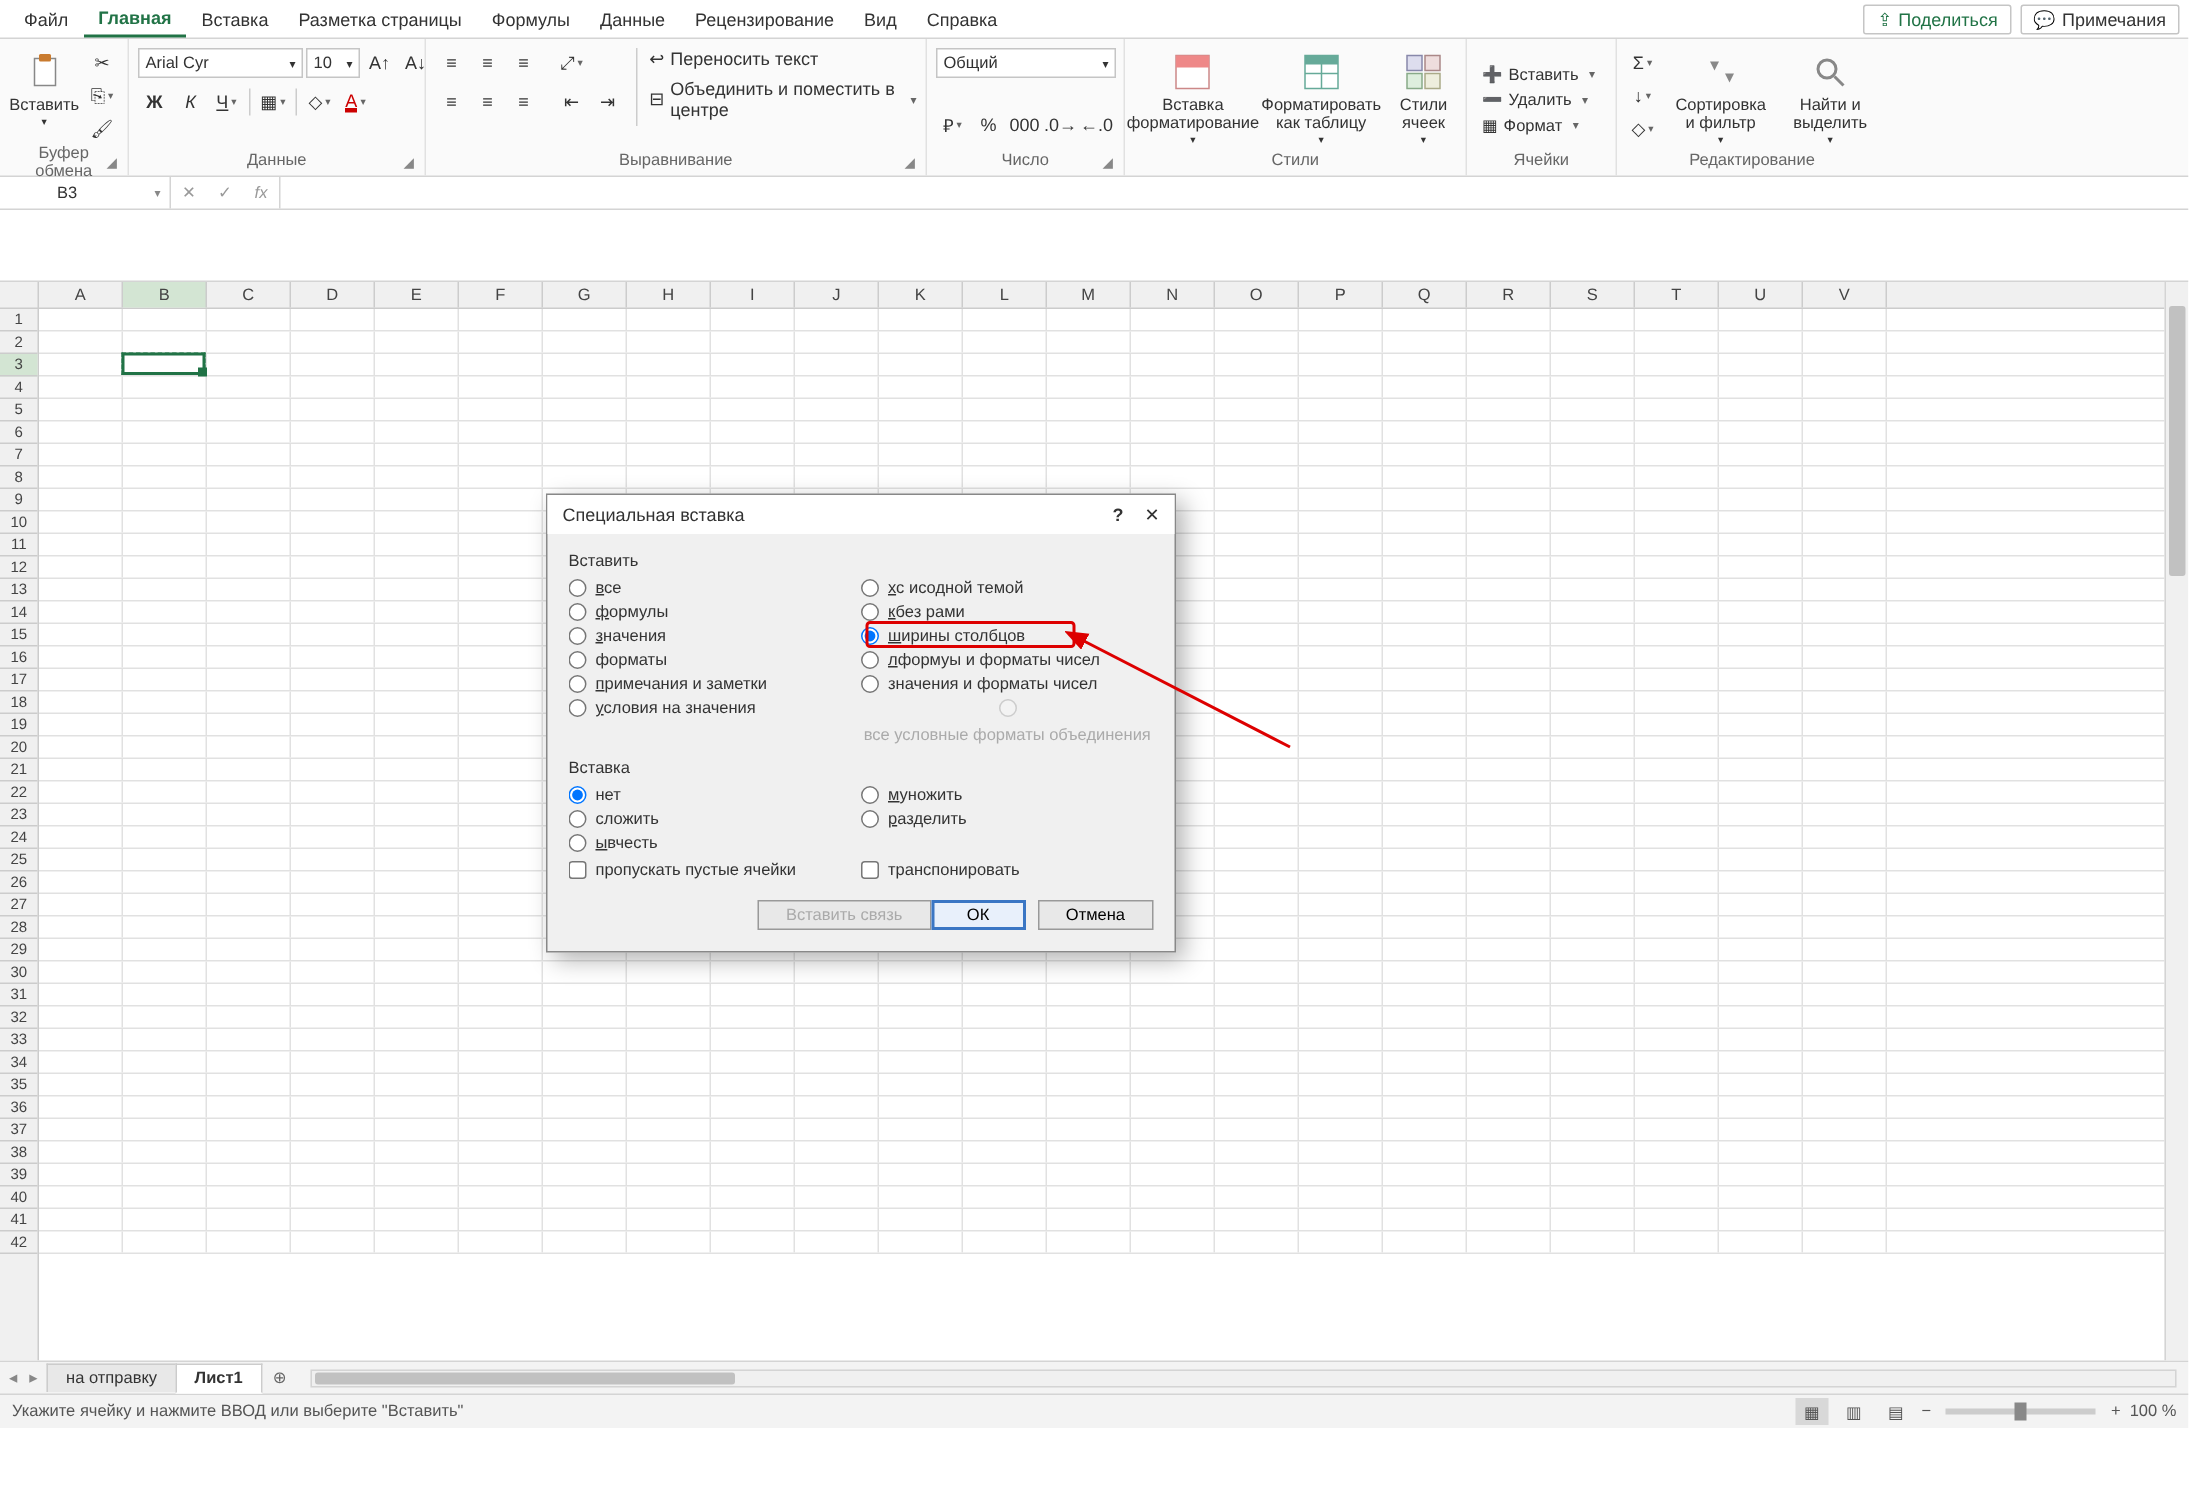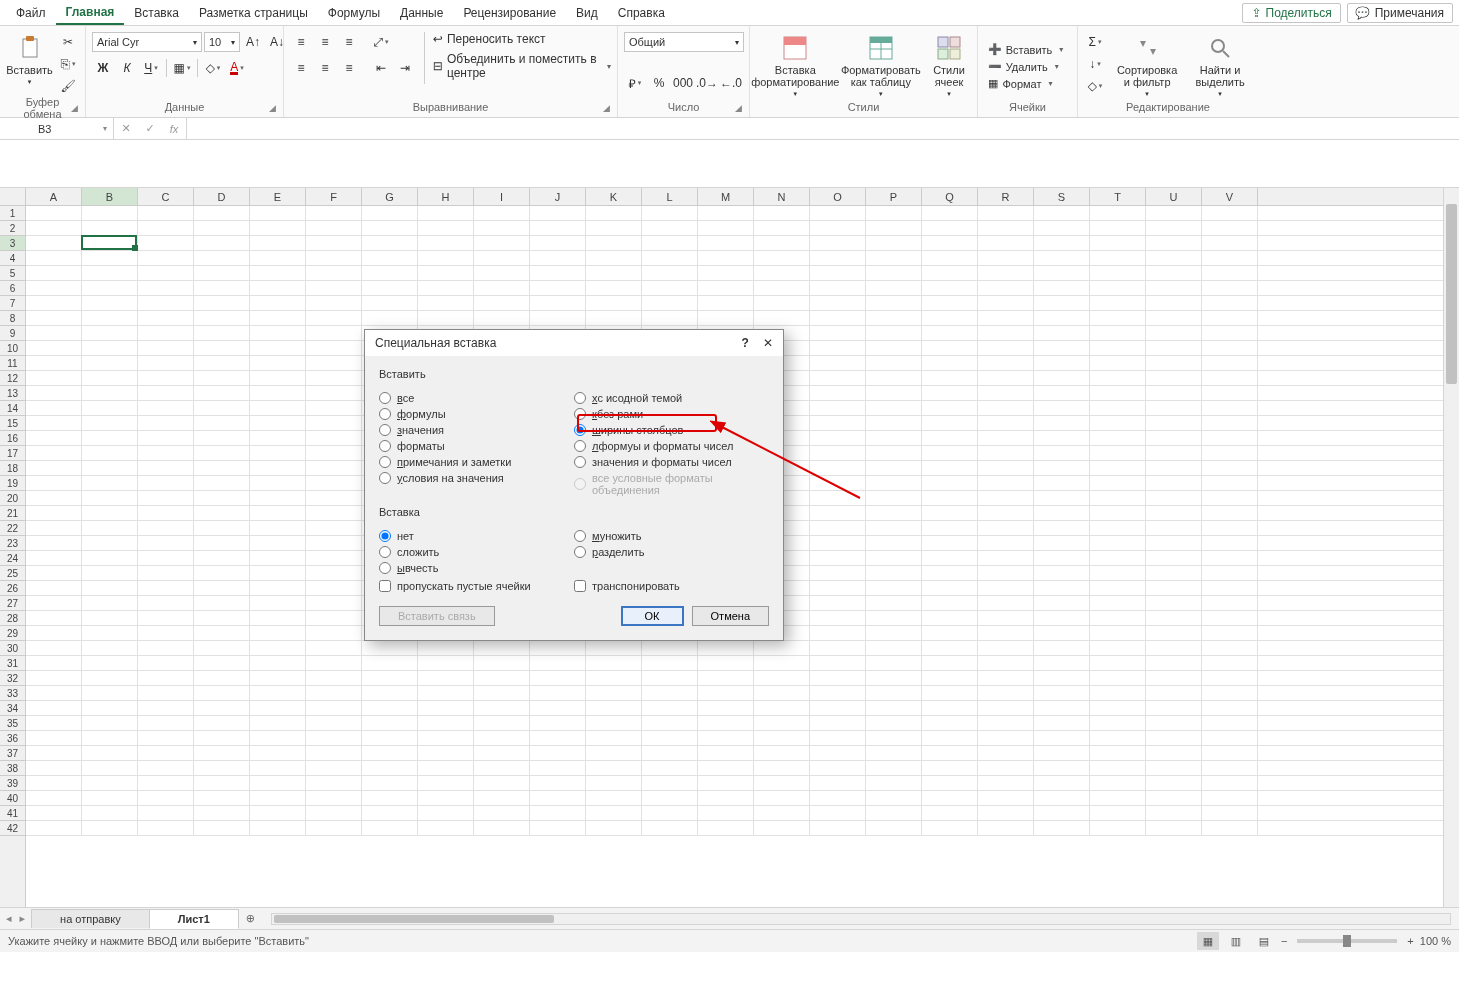--- a/index.html
+++ b/index.html
@@ -59,50 +59,50 @@
 .cell { width: 56px; border-right: 1px solid #e1e1e1; }
 .selected-cell { position: absolute; border: 2px solid #217346; pointer-events: none; }
 .selected-cell::after { content: ""; position: absolute; right: -3px; bottom: -3px; width: 6px; height: 6px; background: #217346; }
 .marching-ants { position: absolute; border: 1px dashed #217346; pointer-events: none; }
 .vscroll { position: absolute; right: 0; top: 0; width: 16px; bottom: 0; background: #f0f0f0; border-left: 1px solid #d4d4d4; }
 .vscroll .thumb { position: absolute; top: 16px; left: 2px; right: 2px; height: 180px; background: #c1c1c1; border-radius: 2px; }
 
 
 .sheet-bar { display: flex; height: 22px; align-items: center; border-bottom: 1px solid #d4d4d4; background: #f3f3f3; font-size: 11px; }
 .sheet-nav { display: flex; padding: 0 6px; gap: 8px; color: #888; }
-.sheet-tab { padding: 3px 28px; background: #e8e8e8; border: 1px solid #ccc; border-bottom: none; margin-right: -1px; }
+.sheet-tab { padding: 3px 12px; background: #e8e8e8; border: 1px solid #ccc; border-bottom: none; margin-right: -1px; }
 .sheet-tab.active { background: #fff; border-bottom: 1px solid #fff; font-weight: 600; }
 .sheet-add { padding: 0 8px; color: #666; }
 .hscroll { flex: 1; margin: 0 8px; height: 12px; background: #f0f0f0; position: relative; border: 1px solid #d4d4d4; }
 .hscroll .thumb { position: absolute; left: 2px; top: 1px; bottom: 1px; width: 280px; background: #c1c1c1; border-radius: 2px; }
 
 
 .status-bar { display: flex; height: 22px; align-items: center; padding: 0 8px; font-size: 11px; color: #555; background: #f3f3f3; }
 .status-bar .right { margin-left: auto; display: flex; align-items: center; gap: 6px; }
 .view-btn { width: 22px; height: 18px; display: flex; align-items: center; justify-content: center; border: 1px solid transparent; }
 .view-btn.active { background: #d8d8d8; }
 .zoom-slider { width: 100px; height: 4px; background: #ccc; position: relative; margin: 0 4px; }
 .zoom-slider .tick { position: absolute; left: 50%; top: -3px; width: 1px; height: 10px; background: #888; }
 .zoom-slider .knob { position: absolute; left: 50%; top: -4px; width: 8px; height: 12px; background: #888; transform: translateX(-50%); }
 
 
 .dialog { position: absolute; left: 364px; top: 329px; width: 420px; background: #f0f0f0; border: 1px solid #888; box-shadow: 5px 5px 15px rgba(0,0,0,0.3); font-size: 11px; }
 .dialog-title { display: flex; align-items: center; padding: 6px 10px; background: #fff; font-size: 12px; }
 .dialog-title .t-right { margin-left: auto; display: flex; gap: 14px; }
 .dialog-body { padding: 8px 14px 14px; }
 .section-label { font-size: 11px; margin: 4px 0 6px; }
-.radio-columns { display: flex; margin-top: 12px; }
+.radio-columns { display: flex; }
 .radio-col { flex: 1; display: flex; flex-direction: column; gap: 4px; }
 .radio-item { display: flex; align-items: center; gap: 6px; font-size: 11px; }
 .radio-item input { margin: 0; width: 12px; height: 12px; }
-.radio-item.disabled { color: #aaa; }
+.radio-item.disabled { color: #aaa; flex-direction: column; }
 .radio-item .underline { text-decoration: underline; }
 .checkbox-row { display: flex; margin-top: 6px; }
 .checkbox-row .radio-item { flex: 1; }
-.dialog-buttons { display: flex; justify-content: space-between; margin-top: 14px; align-items: center; }
+.dialog-buttons { display: flex; justify-content: flex-end; margin-top: 14px; align-items: center; }
 .dlg-btn { padding: 3px 18px; border: 1px solid #999; background: #e8e8e8; font-size: 11px; }
 .dlg-btn.primary { border: 2px solid #3a76c4; background: #e8f0fb; padding: 2px 22px; }
 .dlg-btn.disabled { color: #aaa; }
 .highlight-box { position: absolute; border: 2px solid #d00; border-radius: 3px; pointer-events: none; }
 
 .arrow-svg { position: absolute; pointer-events: none; }
 
 
 .caret::after { content: "▾"; font-size: 8px; color: #666; margin-left: 3px; }
 </style>

